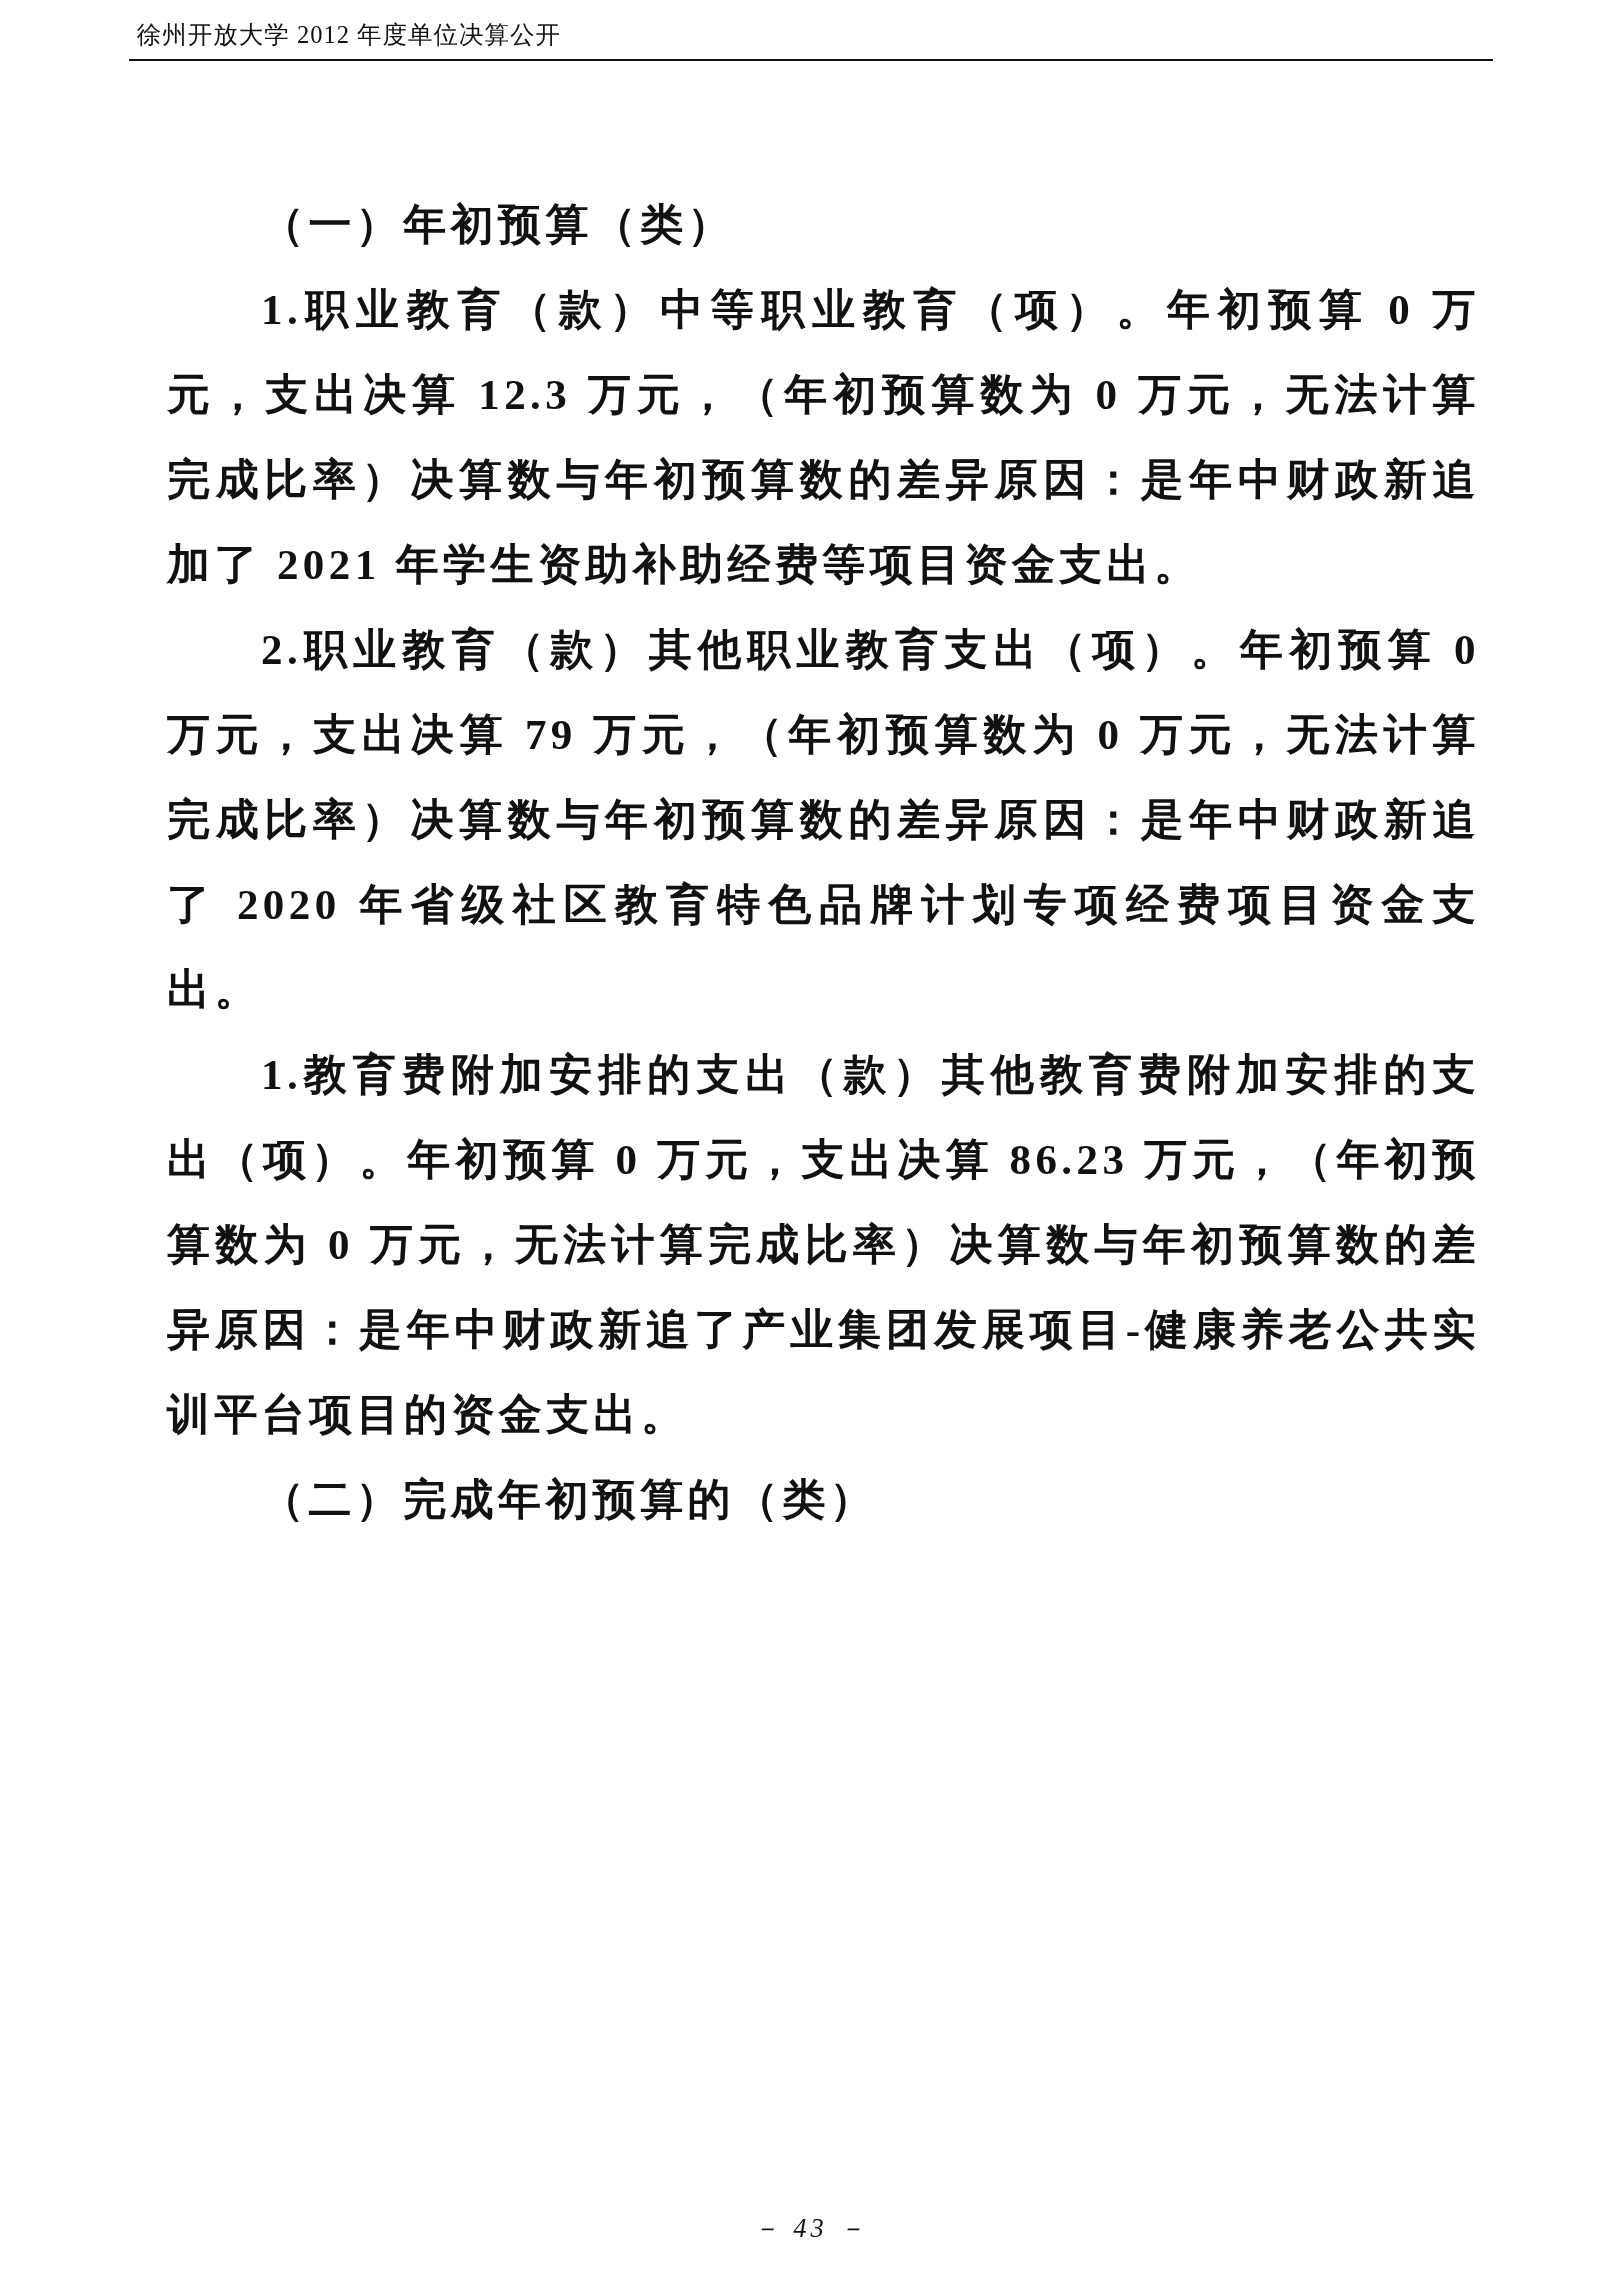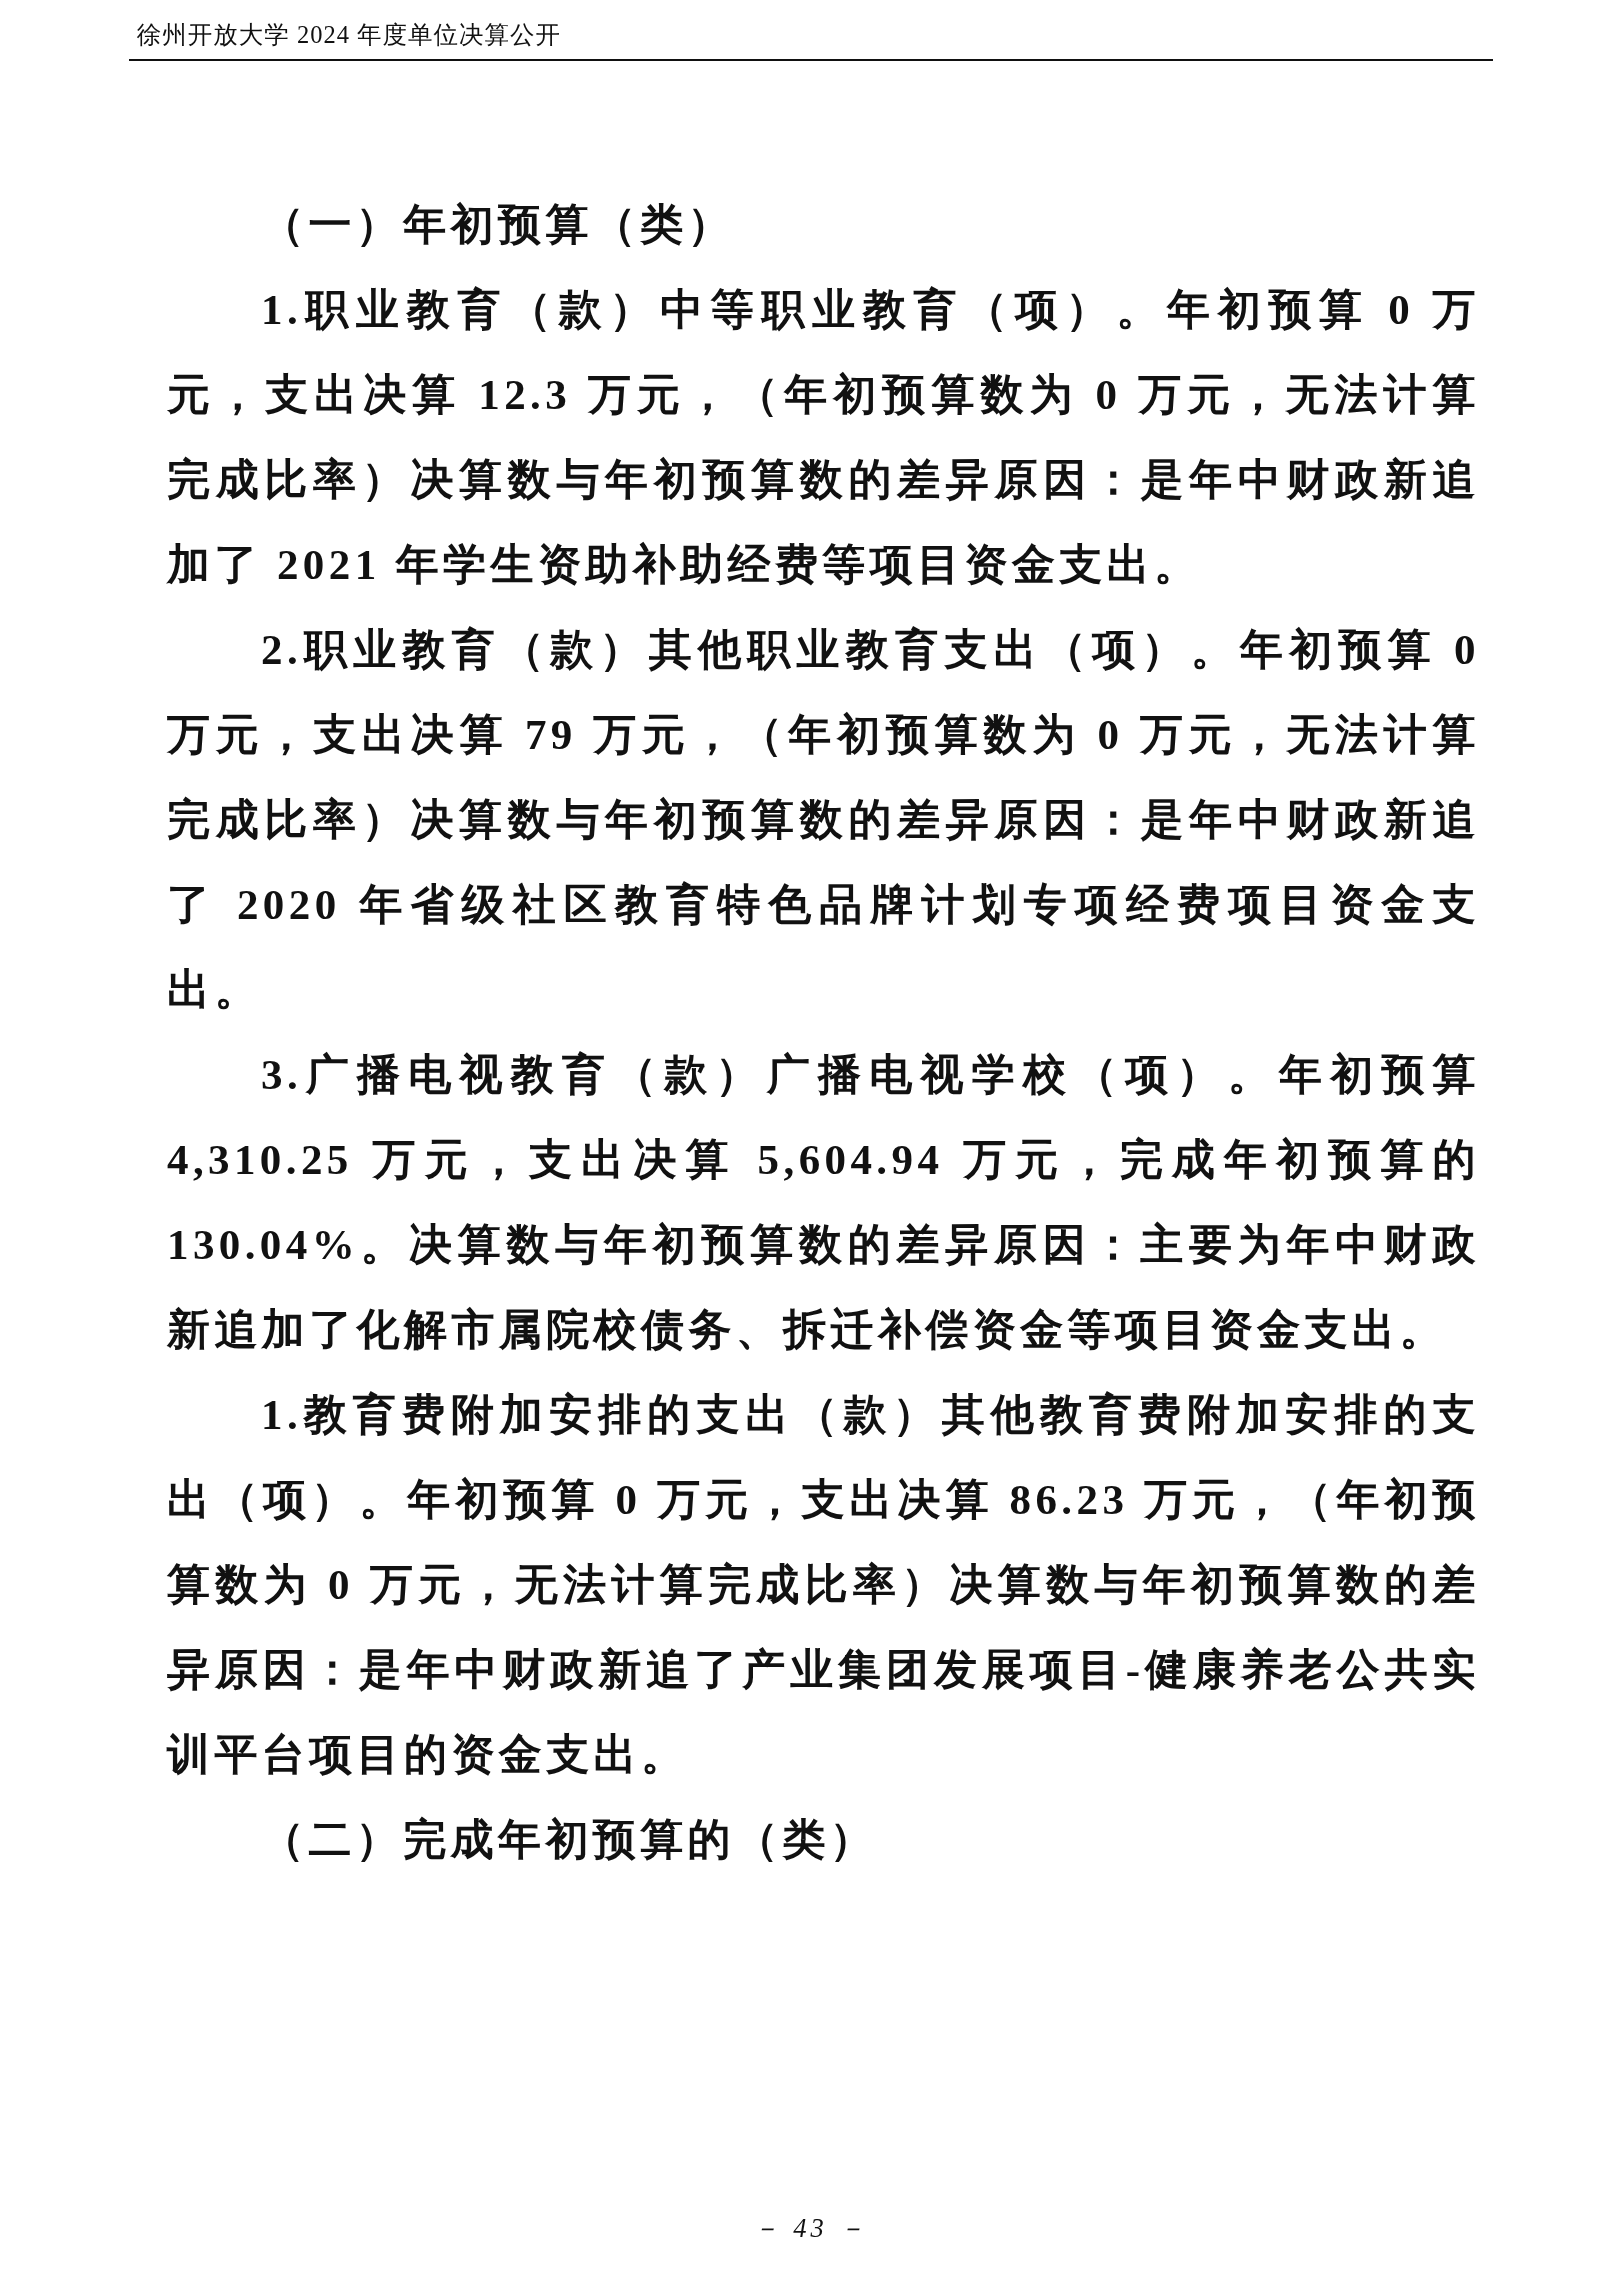--- a/index.html
+++ b/index.html
@@ -65,32 +65,31 @@
     letter-spacing: 3.9px;
     font-style: italic;
   }
 </style>
 </head>
 <body>
 
 <div class="page">
 
   <header class="page-header">
-    <div class="header-title">徐州开放大学 2024 年度单位决算公开</div>
+    <div class="header-title">徐州开放大学 2012 年度单位决算公开</div>
   </header>
 
   <main class="doc-body">
 
     <h2>（一）年初预算（类）</h2>
 
     <p>1.职业教育（款）中等职业教育（项）。年初预算 0 万元，支出决算 12.3 万元，（年初预算数为 0 万元，无法计算完成比率）决算数与年初预算数的差异原因：是年中财政新追加了 2021 年学生资助补助经费等项目资金支出。</p>
 
     <p>2.职业教育（款）其他职业教育支出（项）。年初预算 0 万元，支出决算 79 万元，（年初预算数为 0 万元，无法计算完成比率）决算数与年初预算数的差异原因：是年中财政新追了 2020 年省级社区教育特色品牌计划专项经费项目资金支出。</p>
 
-    <p>3.广播电视教育（款）广播电视学校（项）。年初预算 4,310.25 万元，支出决算 5,604.94 万元，完成年初预算的 130.04%。决算数与年初预算数的差异原因：主要为年中财政新追加了化解市属院校债务、拆迁补偿资金等项目资金支出。</p>
 
     <p>1.教育费附加安排的支出（款）其他教育费附加安排的支出（项）。年初预算 0 万元，支出决算 86.23 万元，（年初预算数为 0 万元，无法计算完成比率）决算数与年初预算数的差异原因：是年中财政新追了产业集团发展项目-健康养老公共实训平台项目的资金支出。</p>
 
     <h2>（二）完成年初预算的（类）</h2>
 
 
   </main>
 
   <footer class="page-footer">
     <span class="page-number">－ 43 －</span>

